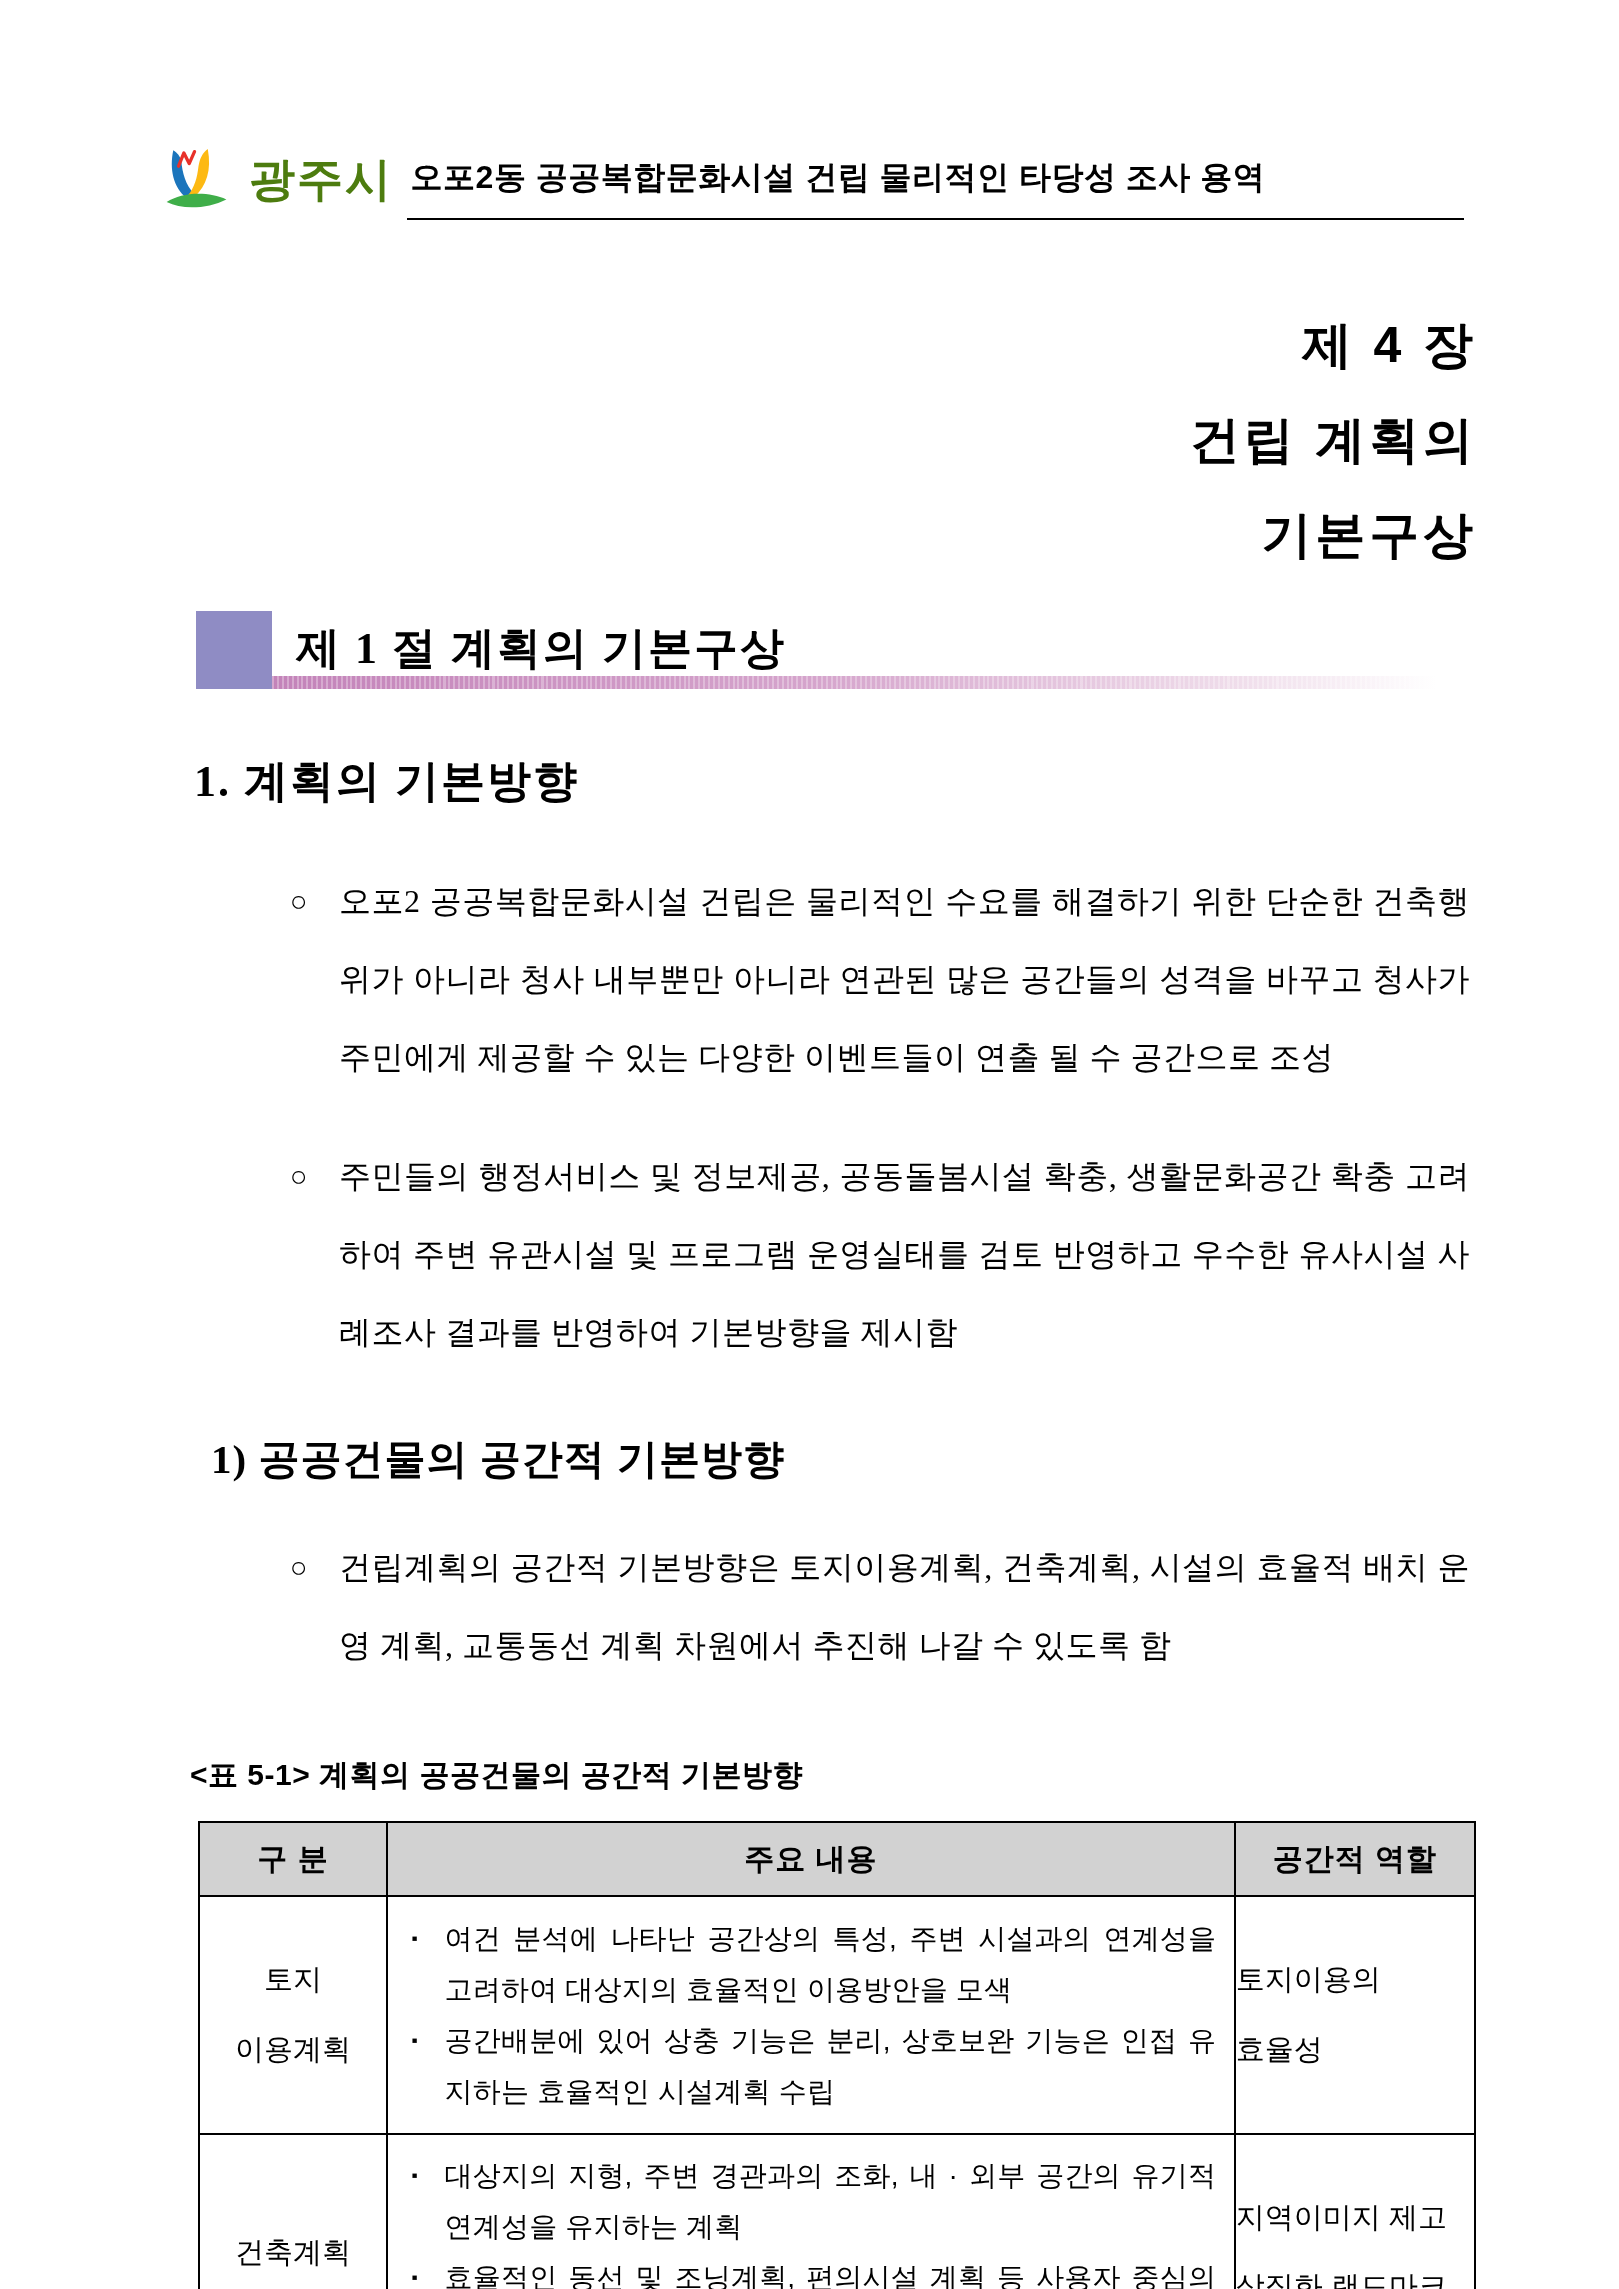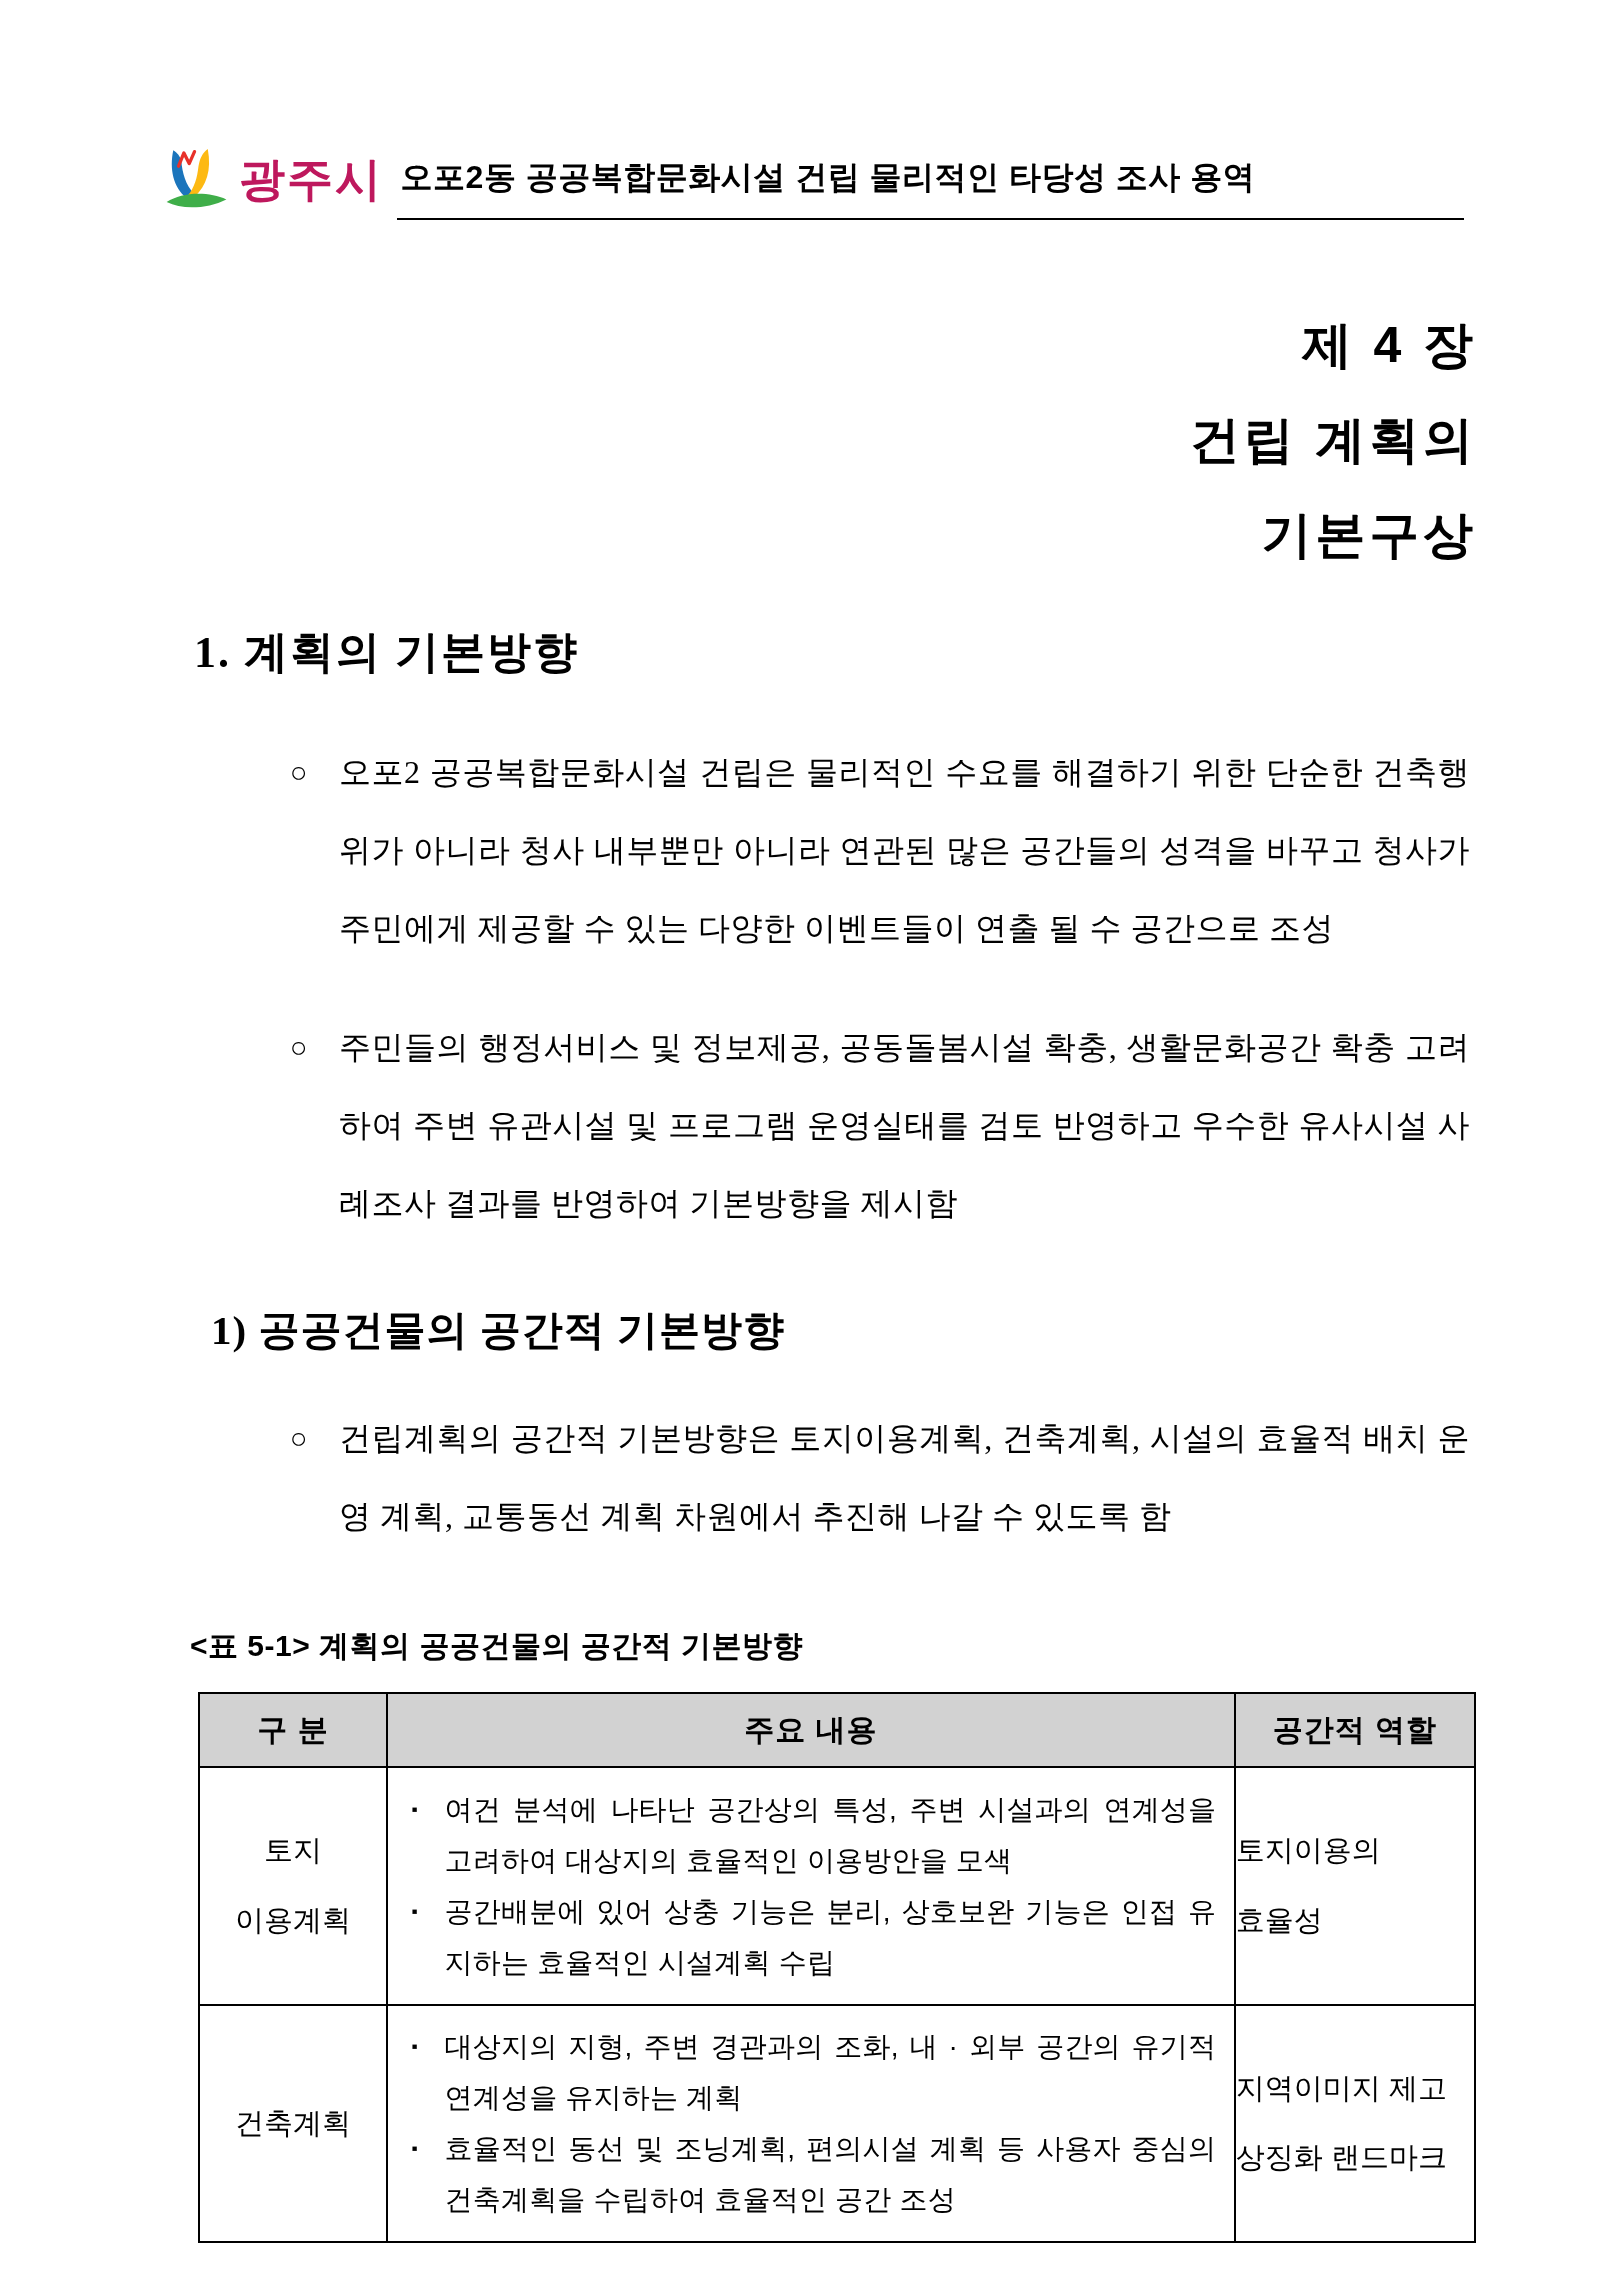--- a/index.html
+++ b/index.html
@@ -25,23 +25,23 @@
     display: flex;
     align-items: center;
     flex: 0 0 auto;
     padding-bottom: 5.9px;
   }
   .logo-mark { width: 73px; height: 69px; flex: 0 0 auto; }
   .logo-text {
     font-family: "Liberation Sans", sans-serif;
     font-weight: 800;
     font-size: 46px;
-    color: #be185d;
+    color: #4d7c0f;
     letter-spacing: 2px;
-    margin-left: 6px;
+    margin-left: 16px;
     white-space: nowrap;
   }
   .header-title-wrap {
     flex: 1 1 auto;
     margin-left: 13.7px;
     border-bottom: 2.9px solid #000;
     padding: 0 0 17.6px 3.9px;
   }
   .header-title {
     font-family: "Liberation Sans", sans-serif;
@@ -215,20 +215,25 @@
       <span class="header-title">오포2동 공공복합문화시설 건립 물리적인 타당성 조사 용역</span>
     </div>
   </header>
 
   <div class="chapter-block">
     <div class="chapter-line">제 4 장</div>
     <div class="chapter-line">건립 계획의</div>
     <div class="chapter-line">기본구상</div>
   </div>
 
+  <div class="section-header">
+    <div class="section-square"></div>
+    <h2 class="section-title">제 1 절 계획의 기본구상</h2>
+    <div class="section-bar"></div>
+  </div>
 
   <h3 class="h-level1">1. 계획의 기본방향</h3>
 
   <div class="bullet-item first">
     <span class="bullet-marker">○</span>
     <p class="bullet-text">오포2 공공복합문화시설 건립은 물리적인 수요를 해결하기 위한 단순한 건축행위가 아니라 청사 내부뿐만 아니라 연관된 많은 공간들의 성격을 바꾸고 청사가 주민에게 제공할 수 있는 다양한 이벤트들이 연출 될 수 공간으로 조성</p>
   </div>
 
   <div class="bullet-item">
     <span class="bullet-marker">○</span>

